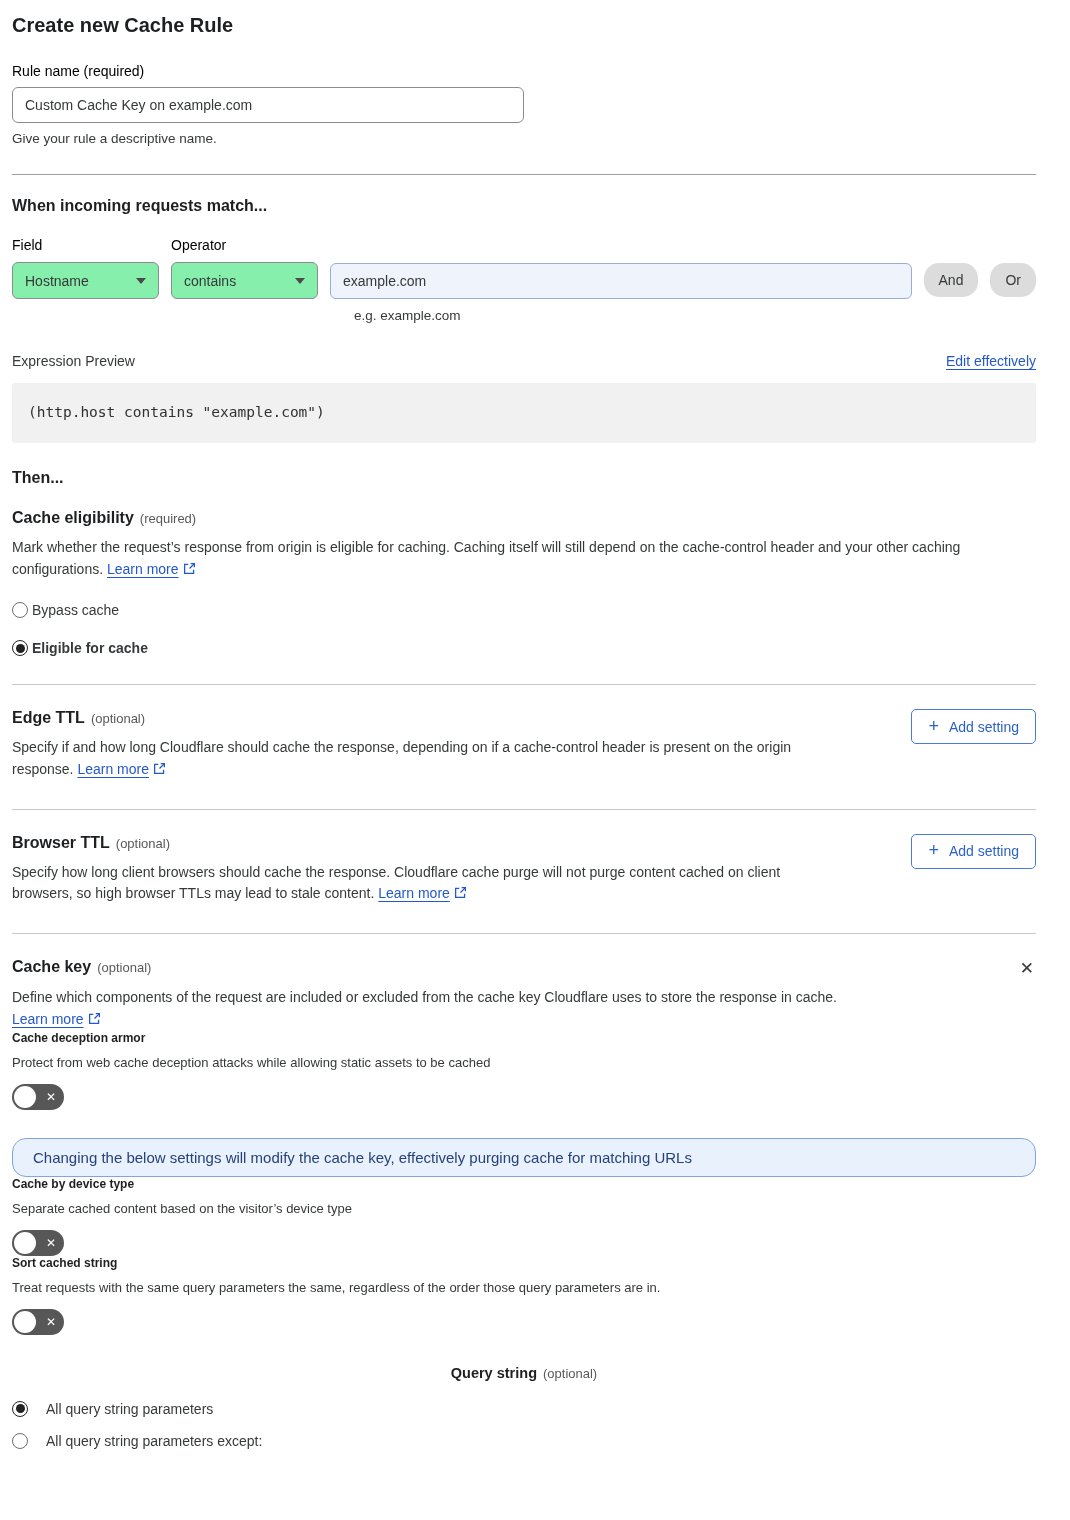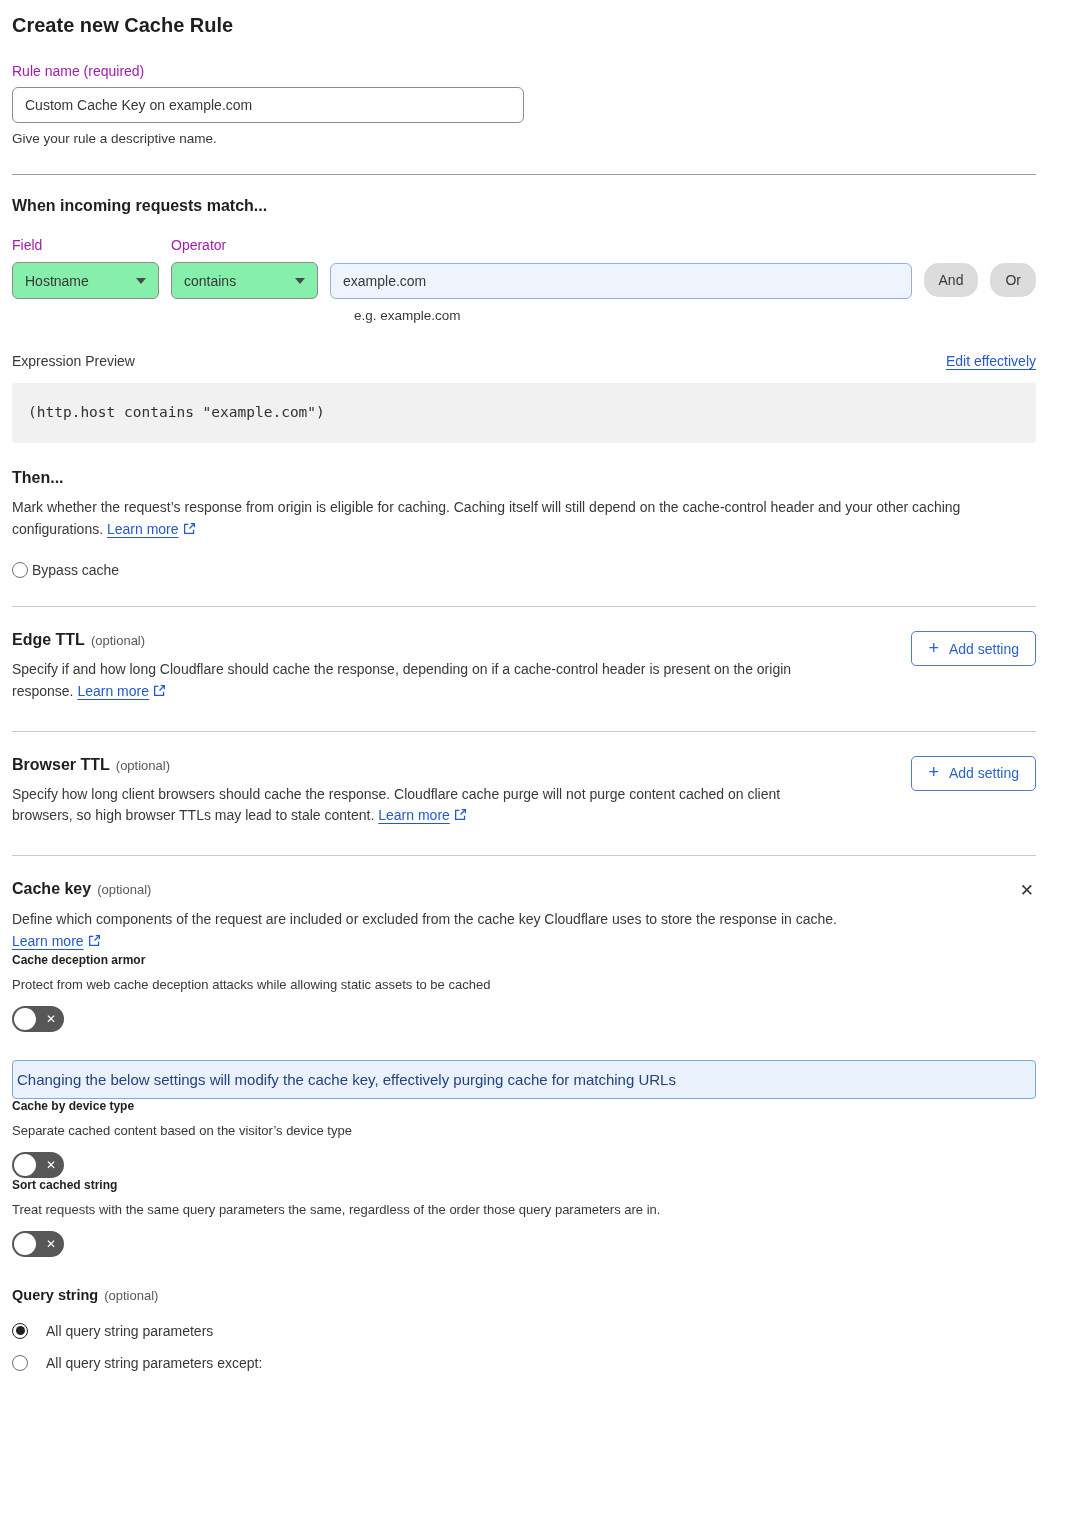--- a/index.html
+++ b/index.html
@@ -3,21 +3,21 @@
 <meta charset="utf-8">
 <style>
   * { box-sizing: border-box; margin: 0; padding: 0; }
   html,body { background:#fff; }
   body {
     width: 1070px; min-height: 1520px; position: relative; overflow: hidden;
     font-family: "Liberation Sans", sans-serif; font-size: 14px; color:#36393a;
     padding: 14px 34px 0 12px;
   }
   .page-title { font-size: 20px; font-weight: 700; color:#1d1f21; margin-bottom: 26px; }
-  .field-label { font-size: 14px; color:#a21caf; margin-bottom: 8px; }
+  .field-label { font-size: 14px; color:#000000; margin-bottom: 8px; }
   .text-input {
     height: 36px; border: 1px solid #8c8c8c; border-radius: 6px;
     padding: 12px 12px; font-size: 14px; color:#36393a; width: 100%;
     font-family: "Liberation Sans", sans-serif; background:#fff; outline:none;
   }
   .rule-name-input { width: 512px; }
   .helper { font-size: 13.5px; color:#36393a; margin-top: 8px; }
   .divider { border: none; border-top: 1px solid #9e9e9e; margin: 28px 0 0 0; }
   .divider.light { border-top-color:#c9c9c9; }
   .section-heading { font-size: 16px; font-weight: 700; color:#1d1f21; }
@@ -76,25 +76,25 @@
   .sub-title { font-size: 12px; font-weight: 700; color:#1d1f21; }
   .sub-desc { font-size: 13px; margin-top: 10px; color:#36393a; }
   .toggle {
     margin-top: 14px; width: 52px; height: 26px; border-radius: 13px; background:#575757;
     position: relative; cursor: pointer;
   }
   .toggle .knob { position:absolute; left:2px; top:2px; width:22px; height:22px; border-radius:50%; background:#fff; }
   .toggle .offmark { position:absolute; right:8px; top:50%; transform:translateY(-50%); color:#fff; font-size:12px; }
 
   .banner {
-    margin-top: 28px; background:#e9f1fc; border: 1px solid #7fa6e3; border-radius: 4px;
-    padding: 10px 4px; font-size: 15px; color:#26427c;
-  }
-
-  .qs-heading { font-size: 14.5px; font-weight: 700; margin-top: 30px; color:#1d1f21; }
+    margin-top: 28px; background:#e9f1fc; border: 1px solid #7fa6e3; border-radius: 14px;
+    padding: 10px 20px; font-size: 15px; color:#26427c;
+  }
+
+  .qs-heading { font-size: 14.5px; font-weight: 700; margin-top: 30px; color:#1d1f21;text-align:center; }
   .qs-option { display:flex; align-items:center; gap: 18px; margin-top: 20px; cursor:pointer; }
   .qs-option.tight { margin-top: 16px; }
 </style>
 </head>
 <body>
 
 <h1 class="page-title">Create new Cache Rule</h1>
 
 <div>
   <div class="field-label">Rule name (required)</div>
@@ -131,32 +131,39 @@
 
 <div class="expr-row">
   <span>Expression Preview</span>
   <a class="link">Edit effectively</a>
 </div>
 <div class="code-block">(http.host contains "example.com")</div>
 
 <h2 class="section-heading then-heading">Then...</h2>
 
 <div>
+  <div style="margin-top:22px;">
+    <span class="section-heading">Cache eligibility</span><span class="qualifier">(required)</span>
+  </div>
   <p class="desc">
     <span>Mark whether the request’s response from origin is eligible for caching. Caching itself will still depend on the cache-control header and your other caching configurations.</span>
     <a class="learn-more"><span>Learn more</span><svg class="ext-icon" width="13" height="13" viewBox="0 0 16 16">
           <path d="M6.5 3H2v11h11V9.5" fill="none" stroke="#2358cc" stroke-width="1.6"></path>
           <path d="M9.5 2H14v4.5" fill="none" stroke="#2358cc" stroke-width="1.6"></path>
           <path d="M14 2L8 8" fill="none" stroke="#2358cc" stroke-width="1.6"></path>
         </svg></a>
   </p>
   <div class="radio-row">
     <span class="radio"></span>
     <span class="radio-label">Bypass cache</span>
   </div>
+  <div class="radio-row">
+    <span class="radio checked"></span>
+    <span class="radio-label bold">Eligible for cache</span>
+  </div>
 </div>
 
 <hr class="divider light">
 
 <div class="setting-row">
   <div class="setting-left">
     <span class="section-heading">Edge TTL</span><span class="qualifier">(optional)</span>
     <p class="desc">
       <span>Specify if and how long Cloudflare should cache the response, depending on if a cache-control header is present on the origin response.</span>
       <a class="learn-more"><span>Learn more</span><svg class="ext-icon" width="13" height="13" viewBox="0 0 16 16">

